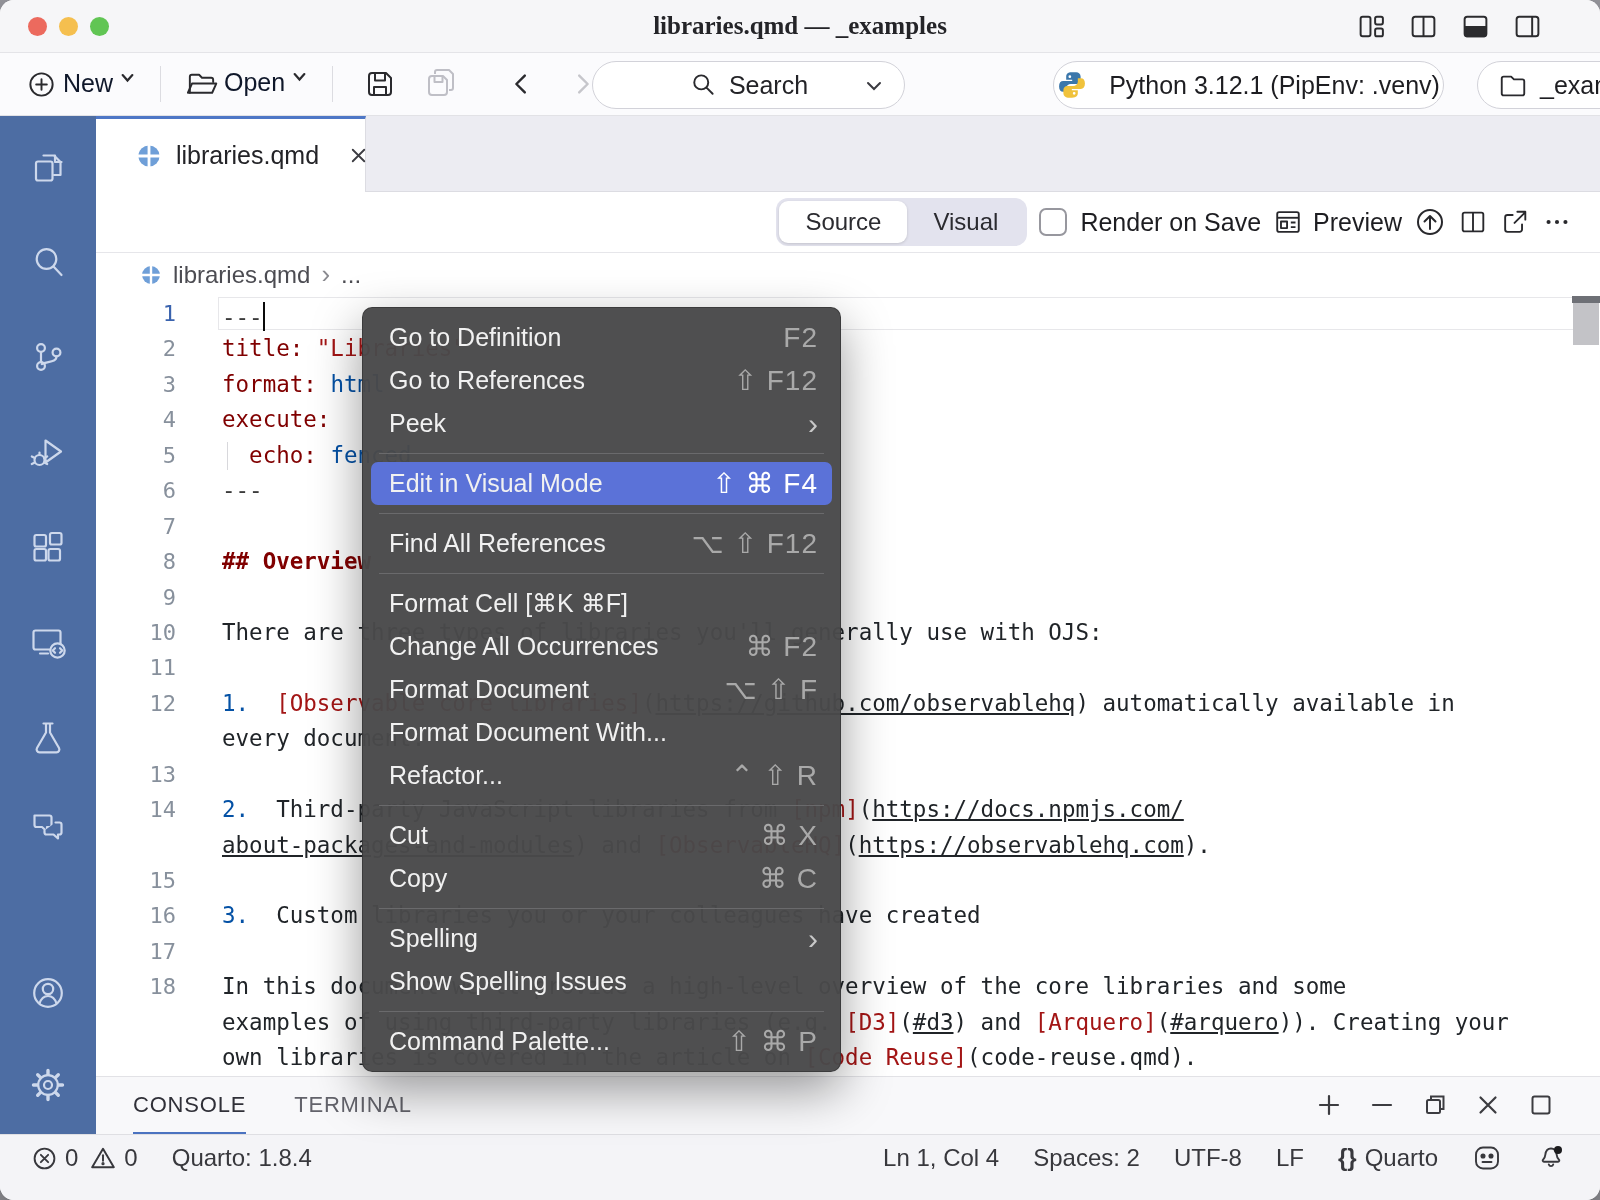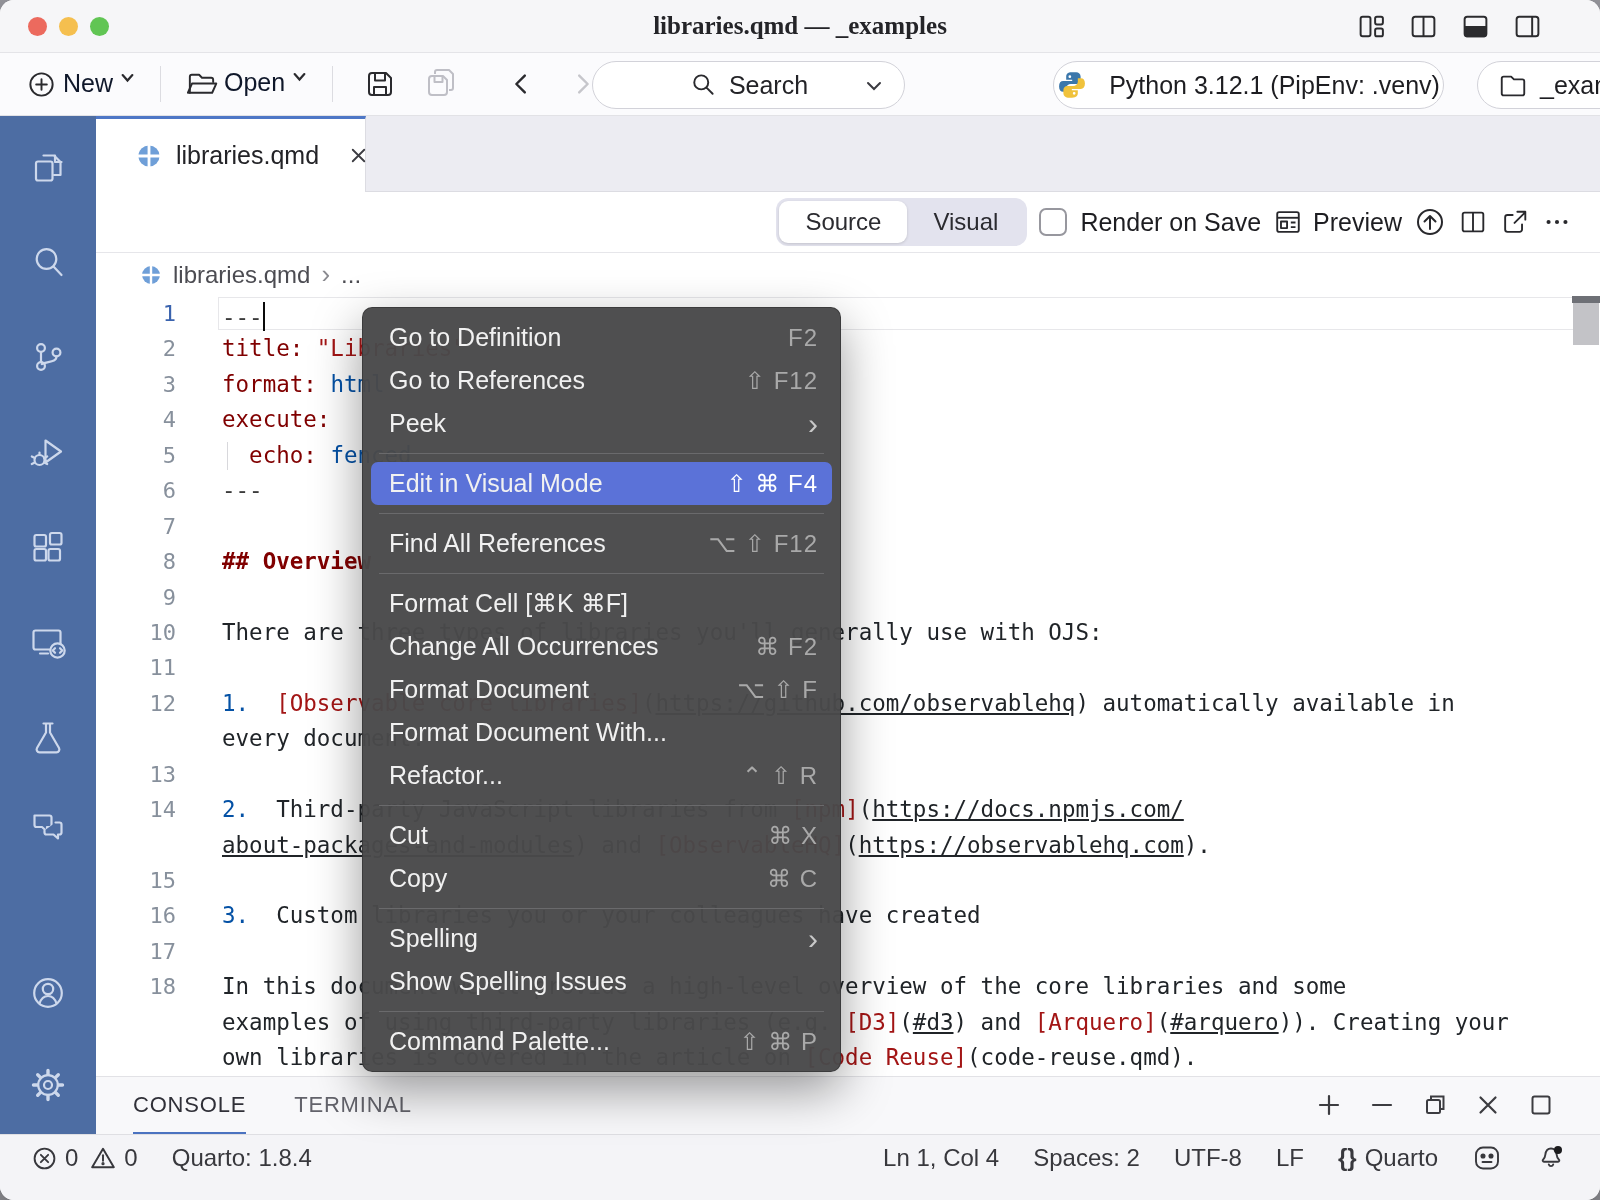--- a/index.html
+++ b/index.html
@@ -51,21 +51,21 @@
   .sg-h{color:#800000;font-weight:bold}.sg-num{color:#0451a5}.sg-link{color:#a31515}
   .sg-url{color:#202428;text-decoration:underline}.sg-pl{color:#202428}
   .caret{display:inline-block;width:2.5px;height:29px;background:#0a0a0a;transform:translateY(6px);}
   .iguide{position:absolute;left:131px;top:4px;height:28px;border-left:1.5px solid #d8d8dc;}
   .sb-deco{position:absolute;left:1572px;top:296px;width:28px;height:7px;background:#6e7076;}
   .sb-thumb{position:absolute;left:1573px;top:303px;width:26px;height:42px;background:#c3c3c7;}
   
   .ctxmenu{position:absolute;left:362px;top:307px;width:479px;box-sizing:border-box;padding:8px 0;background:rgba(73,73,74,0.97);border-radius:10px;box-shadow:0 18px 50px rgba(0,0,0,.4);border:1px solid rgba(0,0,0,.25);z-index:50;}
   .mitem{height:43px;display:flex;align-items:center;padding:0 22px 0 26px;font-size:25px;color:#f1f1f1;}
   .mitem.mhl{background:#5b72d8;border-radius:7px;margin:0 8px;padding:0 14px 0 18px;}
-  .mkey{margin-left:auto;font-size:24px;color:#a9a9a9;letter-spacing:1px;}
+  .mkey{margin-left:auto;font-size:28px;color:#a9a9a9;letter-spacing:1px;}
   .mhl .mkey{color:#fff;}
   .msub{margin-left:auto;font-size:30px;color:#c8c8c8;line-height:1;}
   .msep{height:1px;background:#6a6a6c;margin:8px 16px;}
   
   .panelbar{position:absolute;left:96px;top:1076px;right:0;height:58px;background:#f8f8fa;border-top:1px solid #e2e2e6;box-sizing:border-box;}
   .ptabs{position:absolute;left:37px;top:0;height:57px;display:flex;gap:48px;}
   .ptab{font-size:22px;letter-spacing:.8px;color:#63636b;line-height:55px;height:55px;}
   .ptab.active{color:#303038;border-bottom:3px solid #4a72c0;}
   .ptab:nth-child(3){margin-left:392px;}
   .picons{position:absolute;right:44px;top:13px;display:flex;gap:23px;}

